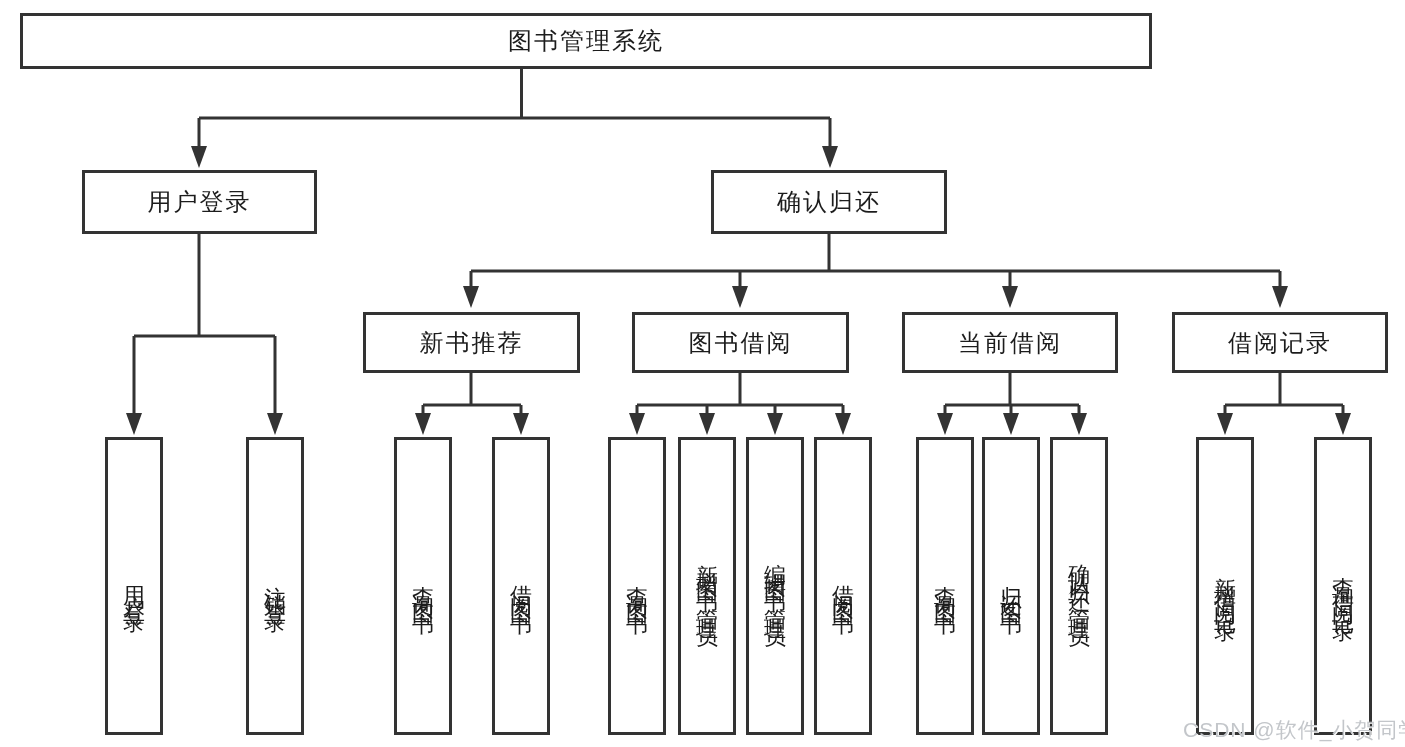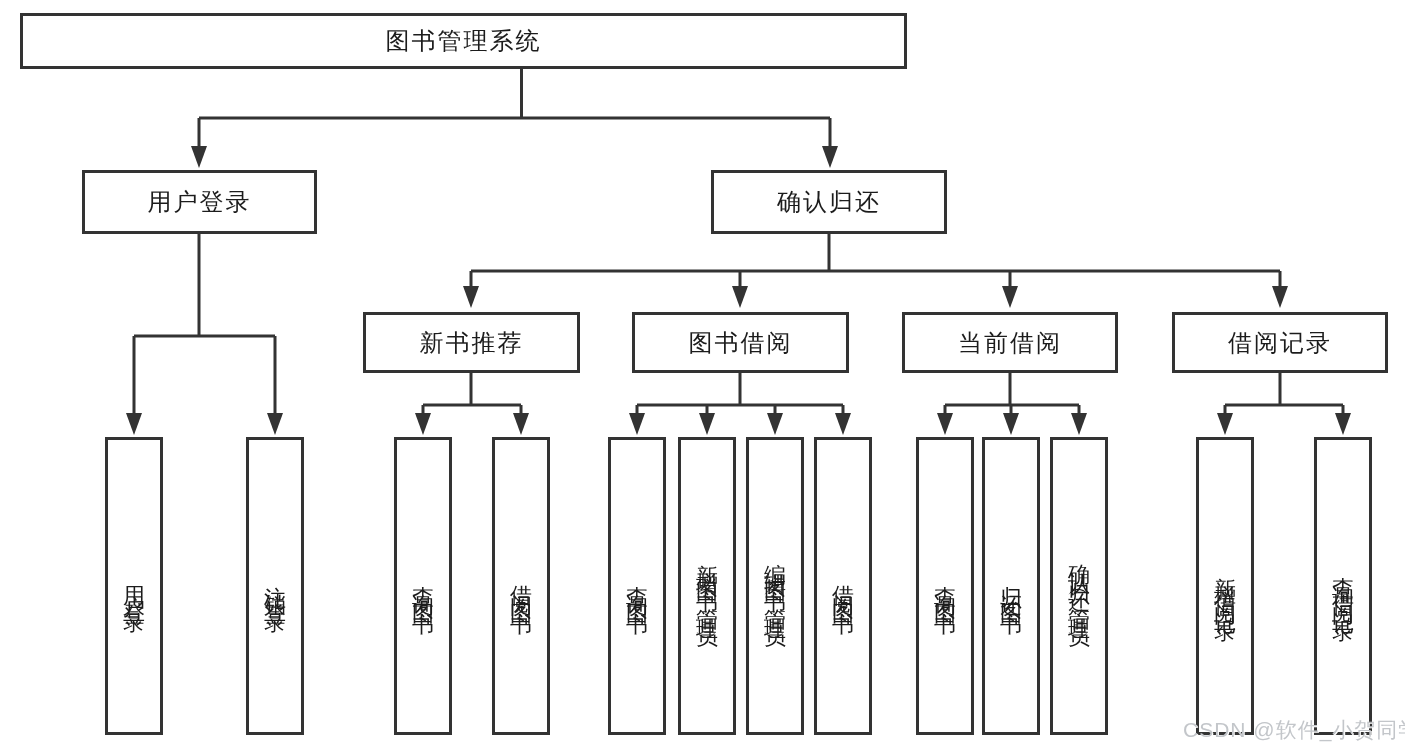--- a/index.html
+++ b/index.html
@@ -26,21 +26,21 @@
     align-items: center;
     justify-content: center;
     color: #1c1c1c;
     z-index: 2;
   }
   .hlabel {
     font-size: 24px;
     letter-spacing: 2px;
     white-space: nowrap;
   }
-  .node.root  { left: 20px;  top: 13px;  width: 887px; height: 56px; }
+  .node.root  { left: 20px;  top: 13px;  width: 1132px; height: 56px; }
   .node.l2a   { left: 82px;  top: 170px; width: 235px;  height: 64px; }
   .node.l2b   { left: 711px; top: 170px; width: 236px;  height: 64px; }
   .node.l3    { top: 312px; height: 61px; width: 217px; }
   .node.l3a   { left: 363px;  }
   .node.l3b   { left: 632px;  }
   .node.l3c   { left: 902px; width: 216px; }
   .node.l3d   { left: 1172px; width: 216px; }
   .leaf {
     position: absolute;
     box-sizing: border-box;

